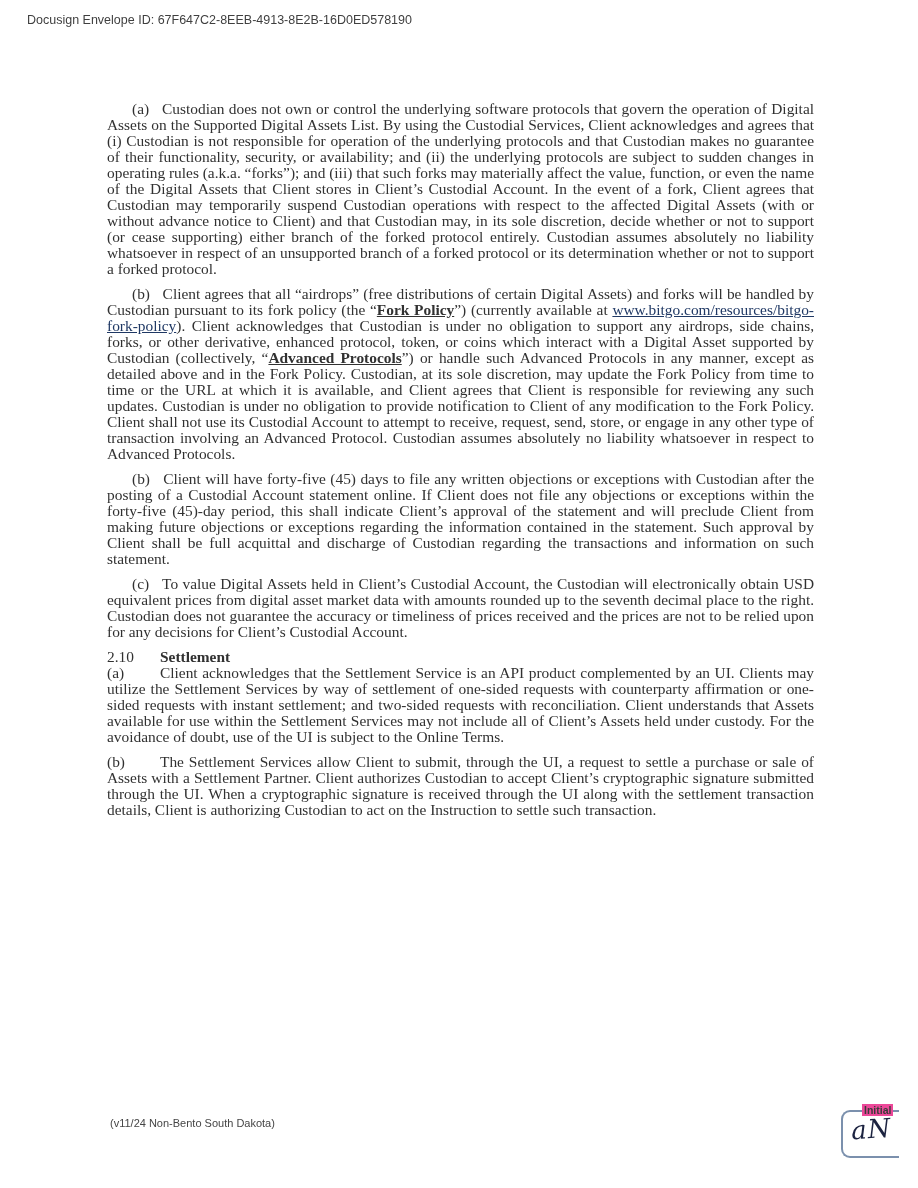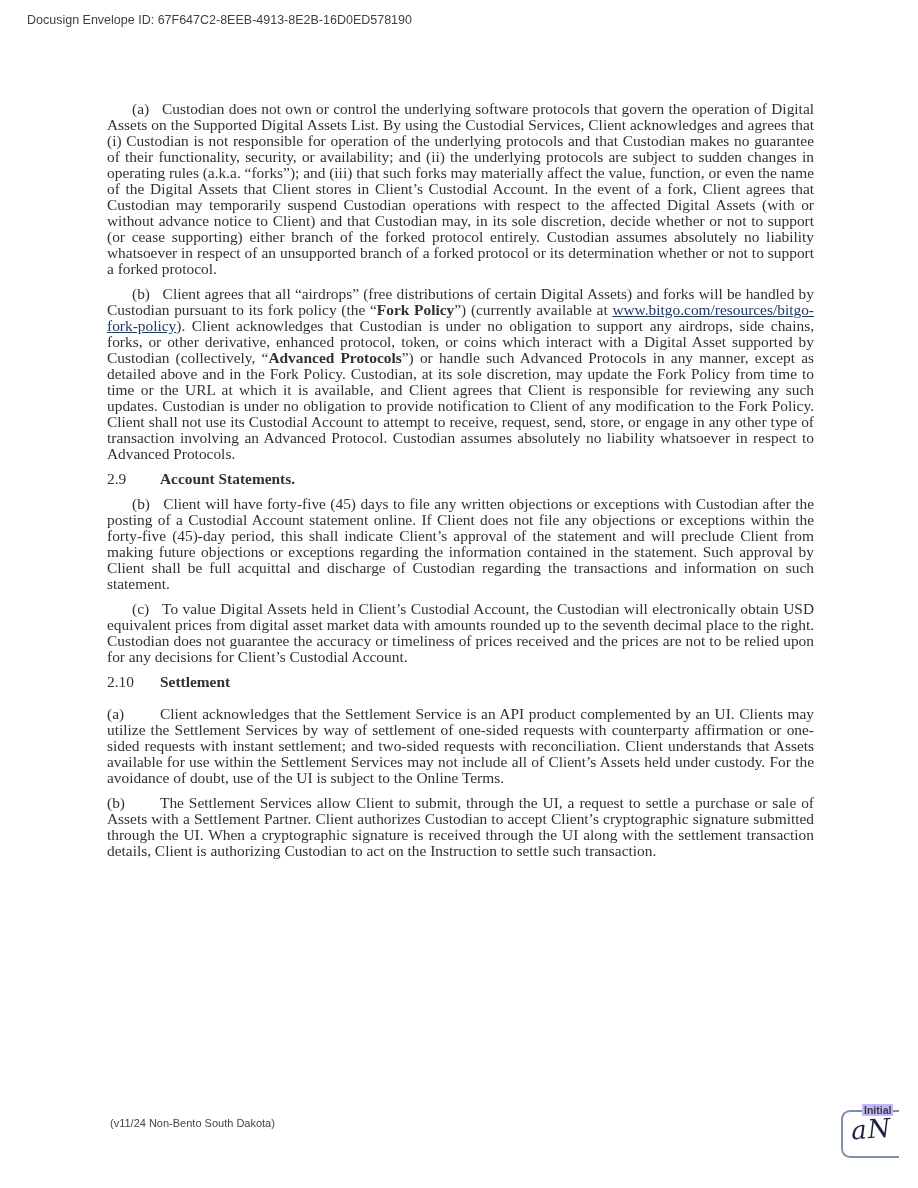--- a/index.html
+++ b/index.html
@@ -11,55 +11,54 @@
     position:absolute; top:13px; left:27px;
     font-family:"Liberation Sans", sans-serif; font-size:12.5px; color:#3f3f3f;
   }
   .doc-body {
     position:absolute; left:107px; top:101px; width:707px;
     font-size:15.4px; line-height:16px; color:#313131; text-align:justify;
   }
   p.doc-para { margin:0 0 9px 0; }
   p.doc-para.indent { text-indent:25px; }
   .doc-heading { margin:2px 0 9px 0; }
-  .doc-heading.tight { margin-bottom:16px; }
+  .doc-heading.tight { margin-bottom:0; }
   .h-num { display:inline-block; width:53px; }
   .h-title { font-weight:bold; }
   .p-label { display:inline-block; width:53px; }
-  .bold { font-weight:bold; }
+  .bold { font-weight:bold;text-decoration:underline; }
   a.doc-link { color:#1f3864; text-decoration:underline; cursor:pointer; }
   .footer-note {
     position:absolute; left:110px; top:1117px;
     font-family:Liberation Sans, sans-serif; font-size:11px; color:#454545;
   }
   .initial-tab {
     position:absolute; left:841px; top:1110px; width:56px; height:44px;
     border:2.5px solid #7b90ad; border-right:none; border-radius:9px 0 0 9px;
     cursor:pointer; background:transparent;
   }
   .initial-label {
-    position:absolute; top:-8px; left:19px; background:#c4b5fd; padding:0 2px;
+    position:absolute; top:-8px; left:19px; background:#ec4899; padding:0 2px;
     font-family:"Liberation Sans", sans-serif; font-size:10.5px; font-weight:bold;
     color:#3a3a3a; white-space:nowrap;
   }
   .initials {
     position:absolute; left:8px; top:2px;
     font-family:"DejaVu Serif", serif; font-style:italic; font-size:26px;
     color:#1c2340; transform:rotate(-4deg); letter-spacing:1px;
   }
 </style>
 </head>
 <body>
 
 <div class="envelope-header">Docusign Envelope ID: 67F647C2-8EEB-4913-8E2B-16D0ED578190</div>
 
 <div class="doc-body">
     <p class="doc-para indent"><span>(a)&nbsp;&nbsp; Custodian does not own or control the underlying software protocols that govern the operation of Digital Assets on the Supported Digital Assets List. By using the Custodial Services, Client acknowledges and agrees that (i) Custodian is not responsible for operation of the underlying protocols and that Custodian makes no guarantee of their functionality, security, or availability; and (ii) the underlying protocols are subject to sudden changes in operating rules (a.k.a. “forks”); and (iii) that such forks may materially affect the value, function, or even the name of the Digital Assets that Client stores in Client’s Custodial Account. In the event of a fork, Client agrees that Custodian may temporarily suspend Custodian operations with respect to the affected Digital Assets (with or without advance notice to Client) and that Custodian may, in its sole discretion, decide whether or not to support (or cease supporting) either branch of the forked protocol entirely. Custodian assumes absolutely no liability whatsoever in respect of an unsupported branch of a forked protocol or its determination whether or not to support a forked protocol.</span></p>
     <p class="doc-para indent"><span>(b)&nbsp;&nbsp; Client agrees that all “airdrops” (free distributions of certain Digital Assets) and forks will be handled by Custodian pursuant to its fork policy (the “</span><span class="bold">Fork Policy</span><span>”) (currently available at </span><a class="doc-link" href="#">www.bitgo.com/resources/bitgo-fork-policy</a><span>). Client acknowledges that Custodian is under no obligation to support any airdrops, side chains, forks, or other derivative, enhanced protocol, token, or coins which interact with a Digital Asset supported by Custodian (collectively, “</span><span class="bold">Advanced Protocols</span><span>”) or handle such Advanced Protocols in any manner, except as detailed above and in the Fork Policy. Custodian, at its sole discretion, may update the Fork Policy from time to time or the URL at which it is available, and Client agrees that Client is responsible for reviewing any such updates. Custodian is under no obligation to provide notification to Client of any modification to the Fork Policy. Client shall not use its Custodial Account to attempt to receive, request, send, store, or engage in any other type of transaction involving an Advanced Protocol. Custodian assumes absolutely no liability whatsoever in respect to Advanced Protocols.</span></p>
-    <div class="doc-heading"><span class="h-num">2.9</span><span class="h-title">Account Statements.</span></div>
     <p class="doc-para indent"><span>(b)&nbsp;&nbsp; Client will have forty-five (45) days to file any written objections or exceptions with Custodian after the posting of a Custodial Account statement online. If Client does not file any objections or exceptions within the forty-five (45)-day period, this shall indicate Client’s approval of the statement and will preclude Client from making future objections or exceptions regarding the information contained in the statement. Such approval by Client shall be full acquittal and discharge of Custodian regarding the transactions and information on such statement.</span></p>
     <p class="doc-para indent"><span>(c)&nbsp;&nbsp; To value Digital Assets held in Client’s Custodial Account, the Custodian will electronically obtain USD equivalent prices from digital asset market data with amounts rounded up to the seventh decimal place to the right. Custodian does not guarantee the accuracy or timeliness of prices received and the prices are not to be relied upon for any decisions for Client’s Custodial Account.</span></p>
     <div class="doc-heading tight"><span class="h-num">2.10</span><span class="h-title">Settlement</span></div>
     <p class="doc-para"><span class="p-label">(a)</span><span>Client acknowledges that the Settlement Service is an API product complemented by an UI. Clients may utilize the Settlement Services by way of settlement of one-sided requests with counterparty affirmation or one-sided requests with instant settlement; and two-sided requests with reconciliation. Client understands that Assets available for use within the Settlement Services may not include all of Client’s Assets held under custody. For the avoidance of doubt, use of the UI is subject to the Online Terms.</span></p>
     <p class="doc-para"><span class="p-label">(b)</span><span>The Settlement Services allow Client to submit, through the UI, a request to settle a purchase or sale of Assets with a Settlement Partner. Client authorizes Custodian to accept Client’s cryptographic signature submitted through the UI. When a cryptographic signature is received through the UI along with the settlement transaction details, Client is authorizing Custodian to act on the Instruction to settle such transaction.</span></p>
   </div>
 
 <div class="footer-note">(v11/24  Non-Bento South Dakota)</div>
 
 <div class="initial-tab">

